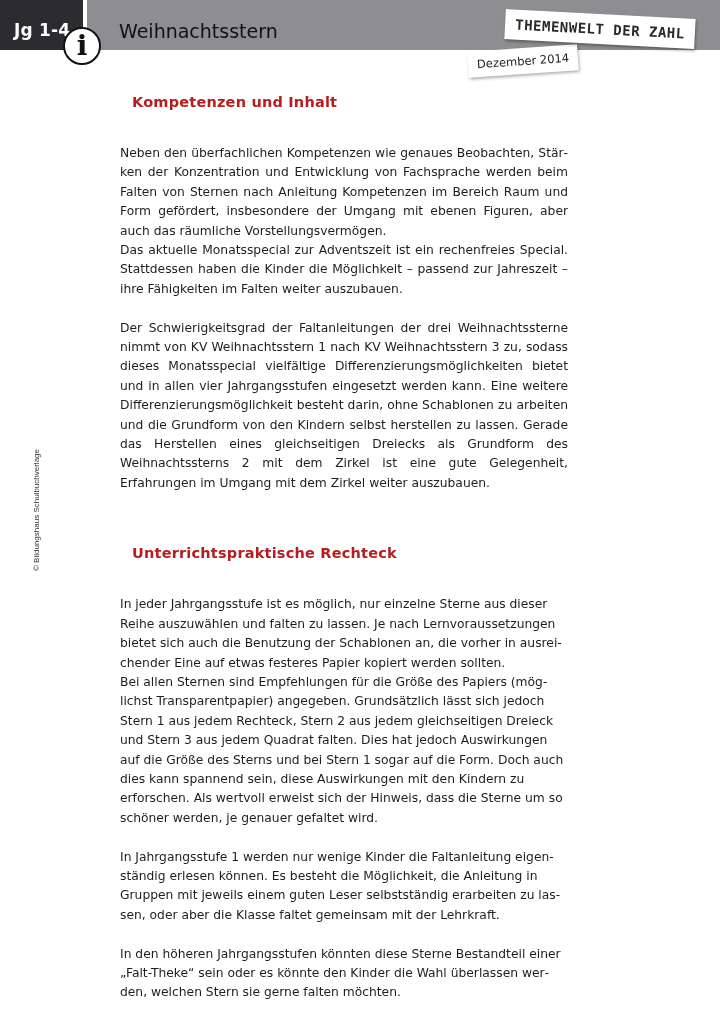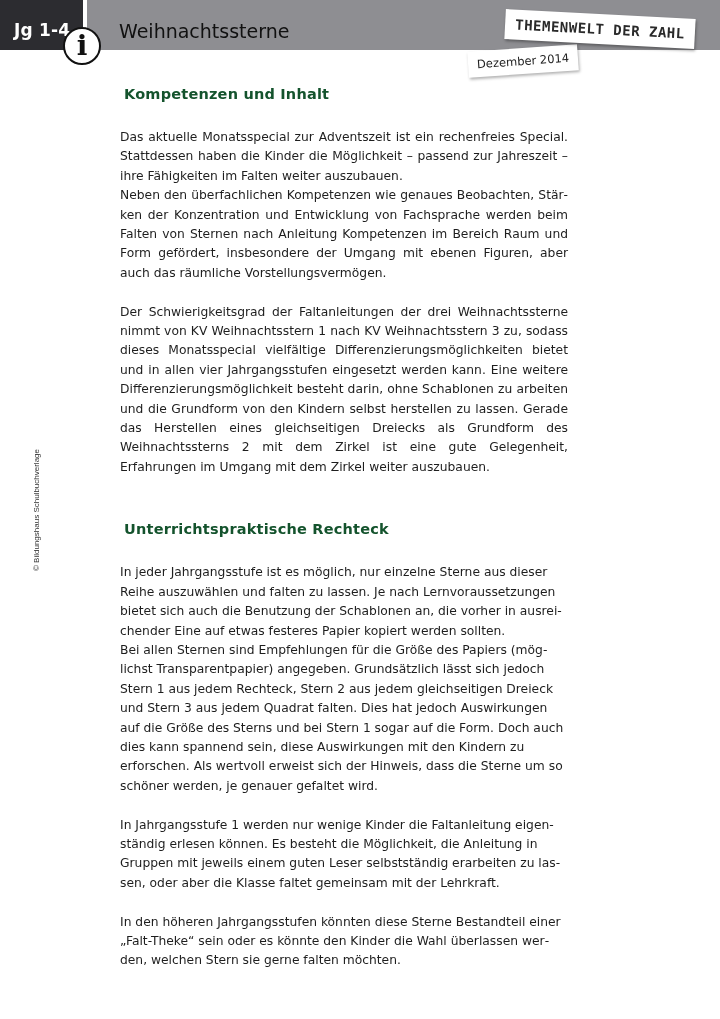--- a/index.html
+++ b/index.html
@@ -100,25 +100,25 @@
       font-family: "Liberation Sans", sans-serif;
       font-size: 8px;
       color: #333;
     }
     .content {
       position: absolute;
       left: 120px; top: 82px;
       width: 448px;
     }
     h2 {
-      margin: 4px;
+      margin: 12px;
       font-family: "DejaVu Sans", sans-serif;
       font-weight: bold;
       font-size: 14.5px;
-      color: #14532d;
+      color: #b91c1c;
       letter-spacing: 0.2px;
     }
     p {
       margin: 0;
       font-family: "DejaVu Sans", sans-serif;
       font-size: 12.3px;
       line-height: 19.4px;
       color: #1e1e1e;
       text-align: justify;
       hyphens: manual;
@@ -128,32 +128,32 @@
     .gap-para { height: 19.4px; }
     .gap-section { height: 40px; }
   </style>
 </head>
 <body>
 
 <div class="header-dark"></div>
 <div class="header-gray"></div>
 <div class="grade-label">Jg 1-4</div>
 <div class="info-icon">i</div>
-<div class="doc-title">Weihnachtssterne</div>
+<div class="doc-title">Weihnachtsstern</div>
 <div class="date-tag">Dezember 2014</div>
 <div class="brand-tag">THEMENWELT DER ZAHL</div>
 
 <div class="side-copyright">© Bildungshaus Schulbuchverlage</div>
 
 <div class="content">
   <section>
     <h2>Kompetenzen und Inhalt</h2>
     <div class="gap-title"></div>
+    <p>Neben den überfachlichen Kompetenzen wie genaues Beobachten, Stär­ken der Konzentration und Entwicklung von Fachsprache werden beim Fal­ten von Sternen nach Anleitung Kompetenzen im Bereich Raum und Form gefördert, insbesondere der Umgang mit ebenen Figuren, aber auch das räumliche Vorstellungsvermögen.</p>
     <p>Das aktuelle Monatsspecial zur Adventszeit ist ein rechenfreies Special. Stattdessen haben die Kinder die Möglichkeit – passend zur Jahreszeit – ihre Fähigkeiten im Falten weiter auszubauen.</p>
-    <p>Neben den überfachlichen Kompetenzen wie genaues Beobachten, Stär­ken der Konzentration und Entwicklung von Fachsprache werden beim Fal­ten von Sternen nach Anleitung Kompetenzen im Bereich Raum und Form gefördert, insbesondere der Umgang mit ebenen Figuren, aber auch das räumliche Vorstellungsvermögen.</p>
     <div class="gap-para"></div>
     <p>Der Schwierigkeitsgrad der Faltanleitungen der drei Weihnachtssterne nimmt von KV Weihnachtsstern 1 nach KV Weihnachtsstern 3 zu, sodass dieses Monatsspecial vielfältige Differenzierungsmöglichkeiten bietet und in allen vier Jahrgangsstufen eingesetzt werden kann. Eine weitere Diffe­renzierungsmöglichkeit besteht darin, ohne Schablonen zu arbeiten und die Grundform von den Kindern selbst herstellen zu lassen. Gerade das Herstellen eines gleichseitigen Dreiecks als Grundform des Weihnachts­sterns 2 mit dem Zirkel ist eine gute Gelegenheit, Erfahrungen im Umgang mit dem Zirkel weiter auszubauen.</p>
   </section>
   <div class="gap-section"></div>
   <section>
     <h2>Unterrichtspraktische Rechteck</h2>
     <div class="gap-title"></div>
     <p class="left">In jeder Jahrgangsstufe ist es möglich, nur einzelne Sterne aus dieser Reihe auszuwählen und falten zu lassen. Je nach Lernvoraussetzungen bietet sich auch die Benutzung der Schablonen an, die vorher in ausrei­chender Eine auf etwas festeres Papier kopiert werden sollten.</p>
     <p class="left">Bei allen Sternen sind Empfehlungen für die Größe des Papiers (mög­lichst Transparentpapier) angegeben. Grundsätzlich lässt sich jedoch Stern 1 aus jedem Rechteck, Stern 2 aus jedem gleichseitigen Dreieck und Stern 3 aus jedem Quadrat falten. Dies hat jedoch Auswirkungen auf die Größe des Sterns und bei Stern 1 sogar auf die Form. Doch auch dies kann spannend sein, diese Auswirkungen mit den Kindern zu erforschen. Als wertvoll erweist sich der Hinweis, dass die Sterne um so schöner werden, je genauer gefaltet wird.</p>
     <div class="gap-para"></div>

